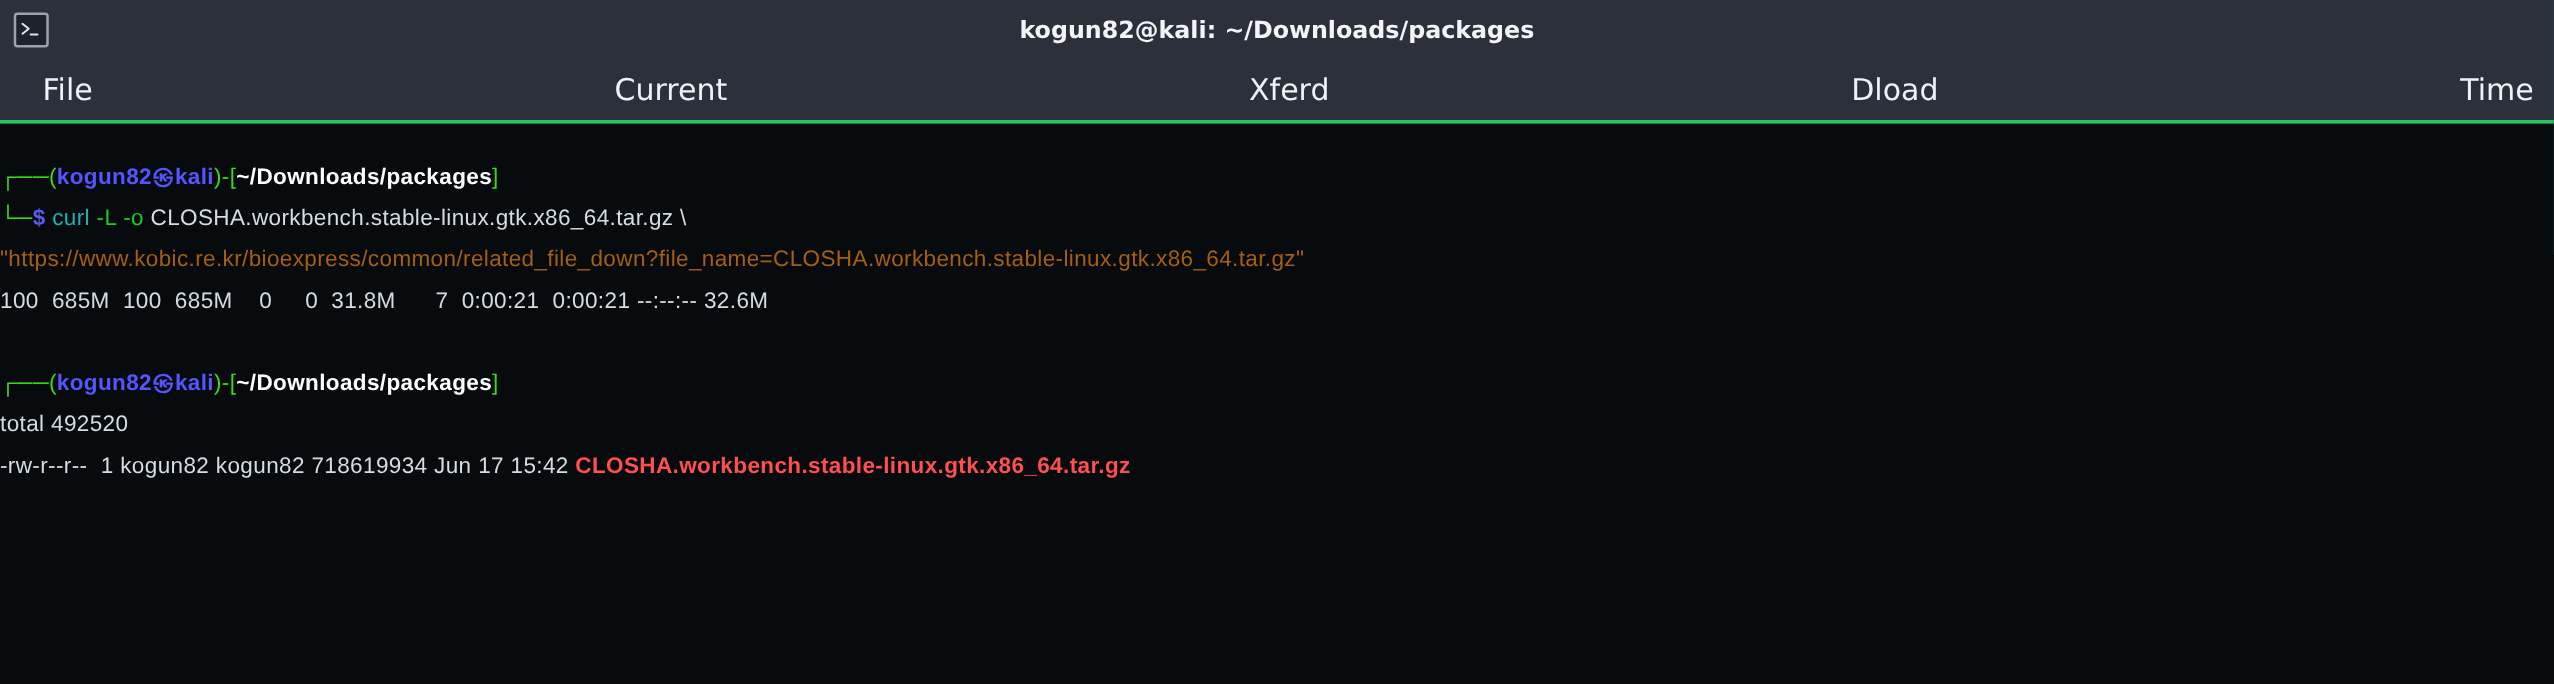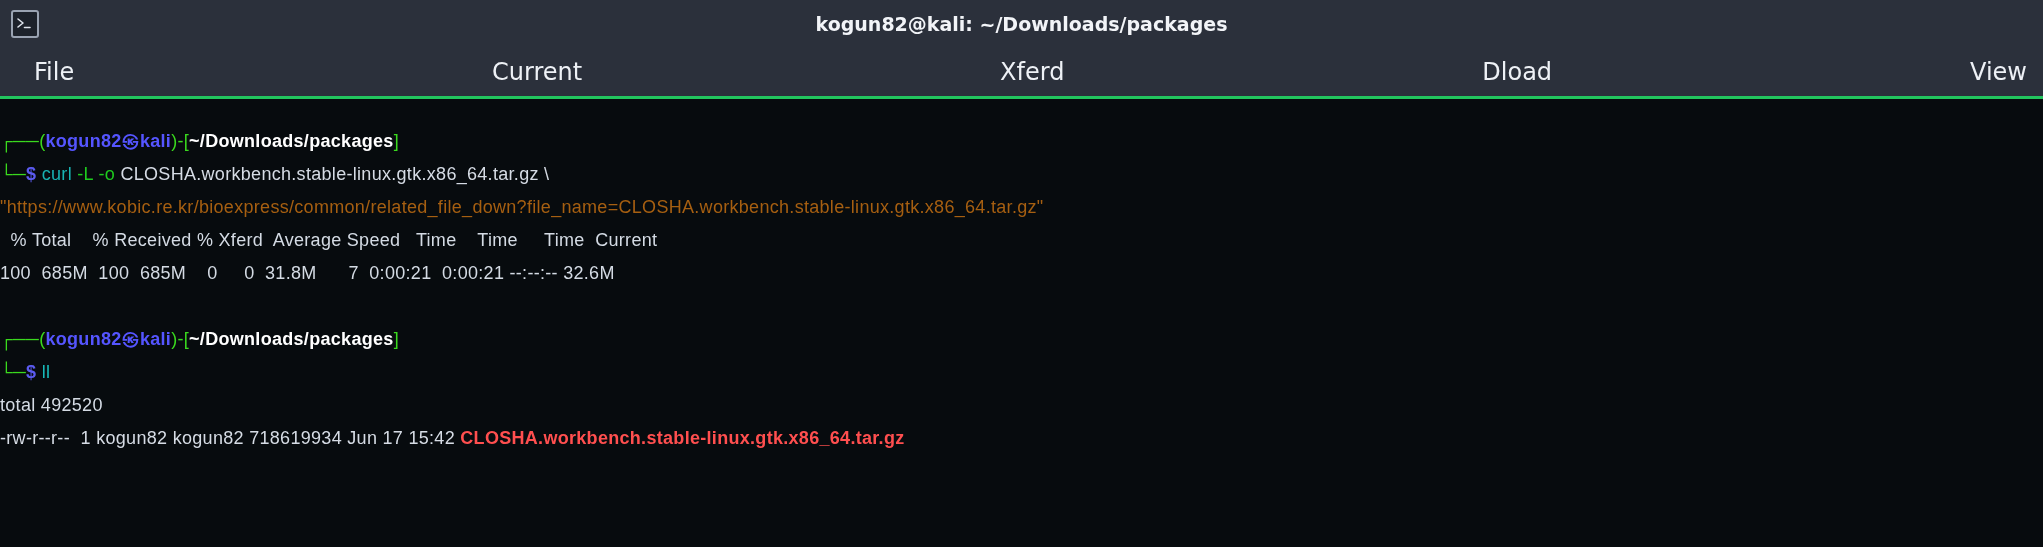--- a/index.html
+++ b/index.html
@@ -123,37 +123,35 @@
       </svg>
     </div>
     <div class="titlebar-title">kogun82@kali: ~/Downloads/packages</div>
   </div>
 
   <div class="menubar">
     <div class="menu-item">File</div>
     <div class="menu-item">Current</div>
     <div class="menu-item">Xferd</div>
     <div class="menu-item">Dload</div>
-    <div class="menu-item">View</div>
+    <div class="menu-item">Time</div>
   </div>
 
   <div class="terminal">
 
     <div class="term-line"><span class="c-green">┌──</span><span class="c-green">(</span><span class="c-blue">kogun82</span><span class="c-blue">㉿</span><span class="c-blue">kali</span><span class="c-green">)</span><span class="c-green">-</span><span class="c-green">[</span><span class="c-white">~/Downloads/packages</span><span class="c-green">]</span></div>
 
     <div class="term-line"><span class="c-green">└─</span><span class="c-dollar">$</span><span class="c-plain"> </span><span class="c-cyan">curl</span><span class="c-plain"> </span><span class="c-opt">-L</span><span class="c-plain"> </span><span class="c-opt">-o</span><span class="c-plain"> </span><span class="c-plain">CLOSHA.workbench.stable-linux.gtk.x86_64.tar.gz</span><span class="c-plain"> </span><span class="c-plain">\</span></div>
 
     <div class="term-line"><span class="c-url">"https://www.kobic.re.kr/bioexpress/common/related_file_down?file_name=CLOSHA.workbench.stable-linux.gtk.x86_64.tar.gz"</span></div>
 
-    <div class="term-line">  % Total    % Received % Xferd  Average Speed   Time    Time     Time  Current</div>
     <div class="term-line">100  685M  100  685M    0     0  31.8M      7  0:00:21  0:00:21 --:--:-- 32.6M</div>
 
     <div class="blank"></div>
 
     <div class="term-line"><span class="c-green">┌──</span><span class="c-green">(</span><span class="c-blue">kogun82</span><span class="c-blue">㉿</span><span class="c-blue">kali</span><span class="c-green">)</span><span class="c-green">-</span><span class="c-green">[</span><span class="c-white">~/Downloads/packages</span><span class="c-green">]</span></div>
 
-    <div class="term-line"><span class="c-green">└─</span><span class="c-dollar">$</span><span class="c-plain"> </span><span class="c-cyan-b">ll</span></div>
 
     <div class="term-line">total 492520</div>
     <div class="term-line"><span class="c-plain">-rw-r--r--</span><span class="c-plain">  </span><span class="c-plain">1</span><span class="c-plain"> </span><span class="c-plain">kogun82</span><span class="c-plain"> </span><span class="c-plain">kogun82</span><span class="c-plain"> </span><span class="c-plain">718619934</span><span class="c-plain"> </span><span class="c-plain">Jun</span><span class="c-plain"> </span><span class="c-plain">17</span><span class="c-plain"> </span><span class="c-plain">15:42</span><span class="c-plain"> </span><span class="c-red">CLOSHA.workbench.stable-linux.gtk.x86_64.tar.gz</span></div>
 
   </div>
 </div>
 
 </body></html>

